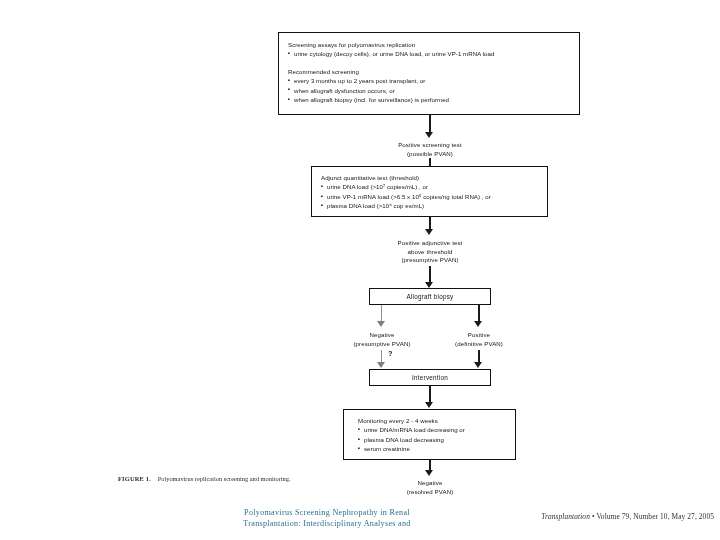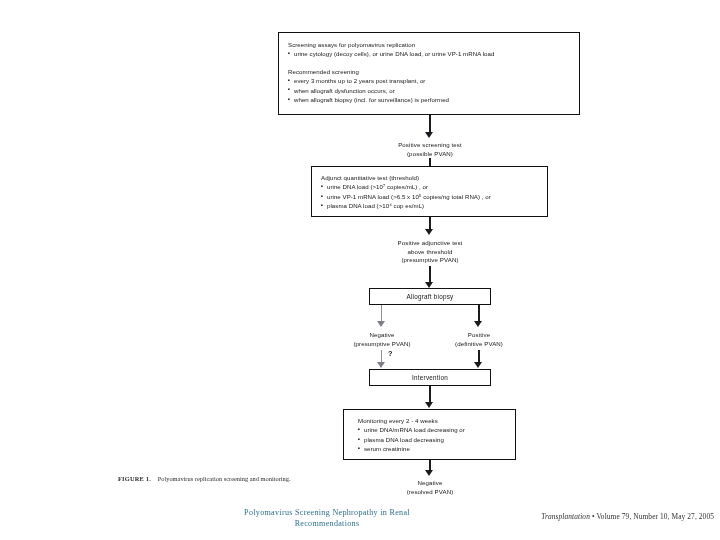--- a/index.html
+++ b/index.html
@@ -232,18 +232,18 @@
 
 </div>
 
 <div id="caption">
   <b>FIGURE 1.</b>
   <span style="margin-left:5px;">Polyomavirus replication screening and monitoring.</span>
 </div>
 
 <div id="footer-title">
   <div>Polyomavirus Screening Nephropathy in Renal</div>
-  <div>Recommendations</div>
+  <div>Transplantation: Interdisciplinary Analyses and</div>
 </div>
 
 <div id="footer-ref">
   <i>Transplantation</i><span> • Volume 79, Number 10, May 27, 2005</span>
 </div>
 
 </body></html>

